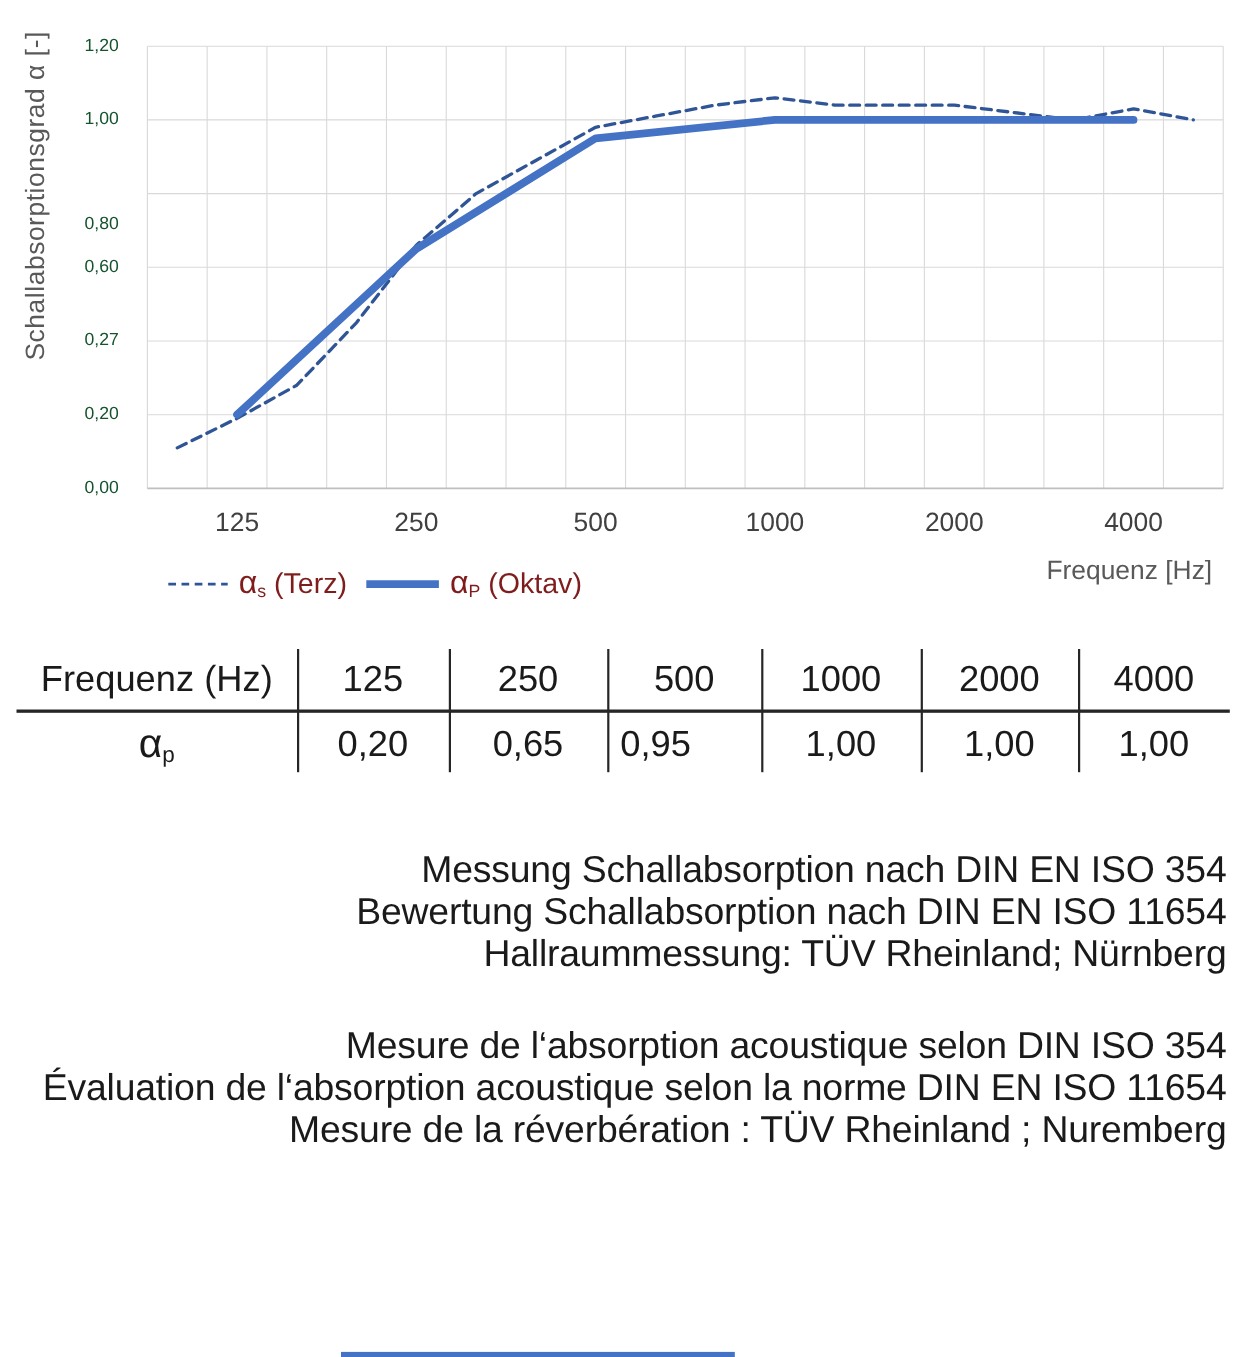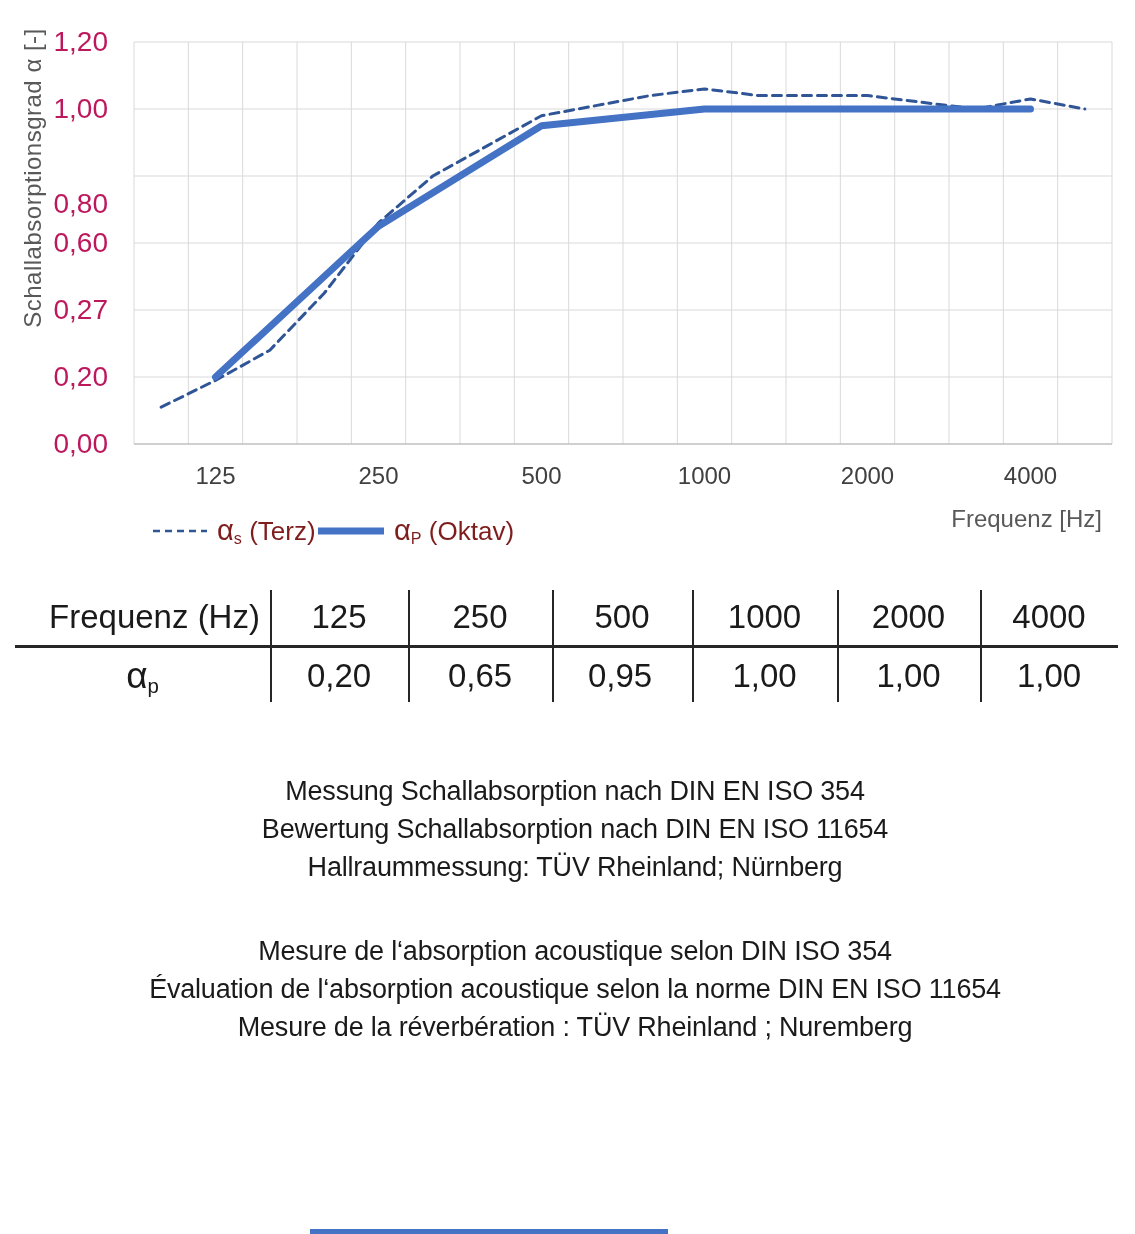--- a/index.html
+++ b/index.html
@@ -2,37 +2,37 @@
 <html><head>
 <meta charset="utf-8">
 <style>
   html,body{margin:0;padding:0;background:#fff;}
   .page{position:relative;width:1135px;height:1234px;background:#fff;overflow:hidden;
         font-family:"Liberation Sans",sans-serif;color:#1a1a1a;}
   
   #chart-svg{position:absolute;left:0;top:0;}
   .y-axis-title{position:absolute;left:33px;top:178px;transform:translate(-50%,-50%) rotate(-90deg);
         white-space:nowrap;font-size:24px;color:#595959;letter-spacing:.5px;}
-  .y-tick{position:absolute;left:28px;width:80px;text-align:right;font-size:28px;color:#be185d;
+  .y-tick{position:absolute;left:28px;width:80px;text-align:right;font-size:16px;color:#14532d;
         height:26px;line-height:26px;}
   .x-tick{position:absolute;width:90px;text-align:center;top:462px;font-size:24px;color:#404040;
         height:28px;line-height:28px;}
   .x-axis-title{position:absolute;right:33px;top:505px;font-size:24px;color:#595959;}
   .legend{position:absolute;top:514px;left:0;width:1135px;height:34px;}
   .legend-item{position:absolute;display:flex;align-items:center;height:34px;}
   .legend-label{font-size:26px;color:#7f1d1d;margin-left:9px;white-space:nowrap;}
   .alpha{font-size:1.12em;}
   .sub{font-size:.62em;vertical-align:-0.22em;}
   
   .abs-table{position:absolute;left:15px;top:588px;width:1103px;height:115px;font-size:33px;}
   .tcell{position:absolute;text-align:center;white-space:nowrap;}
   .trule{position:absolute;left:0;top:57px;width:100%;height:3px;background:#262626;}
   .tdiv{position:absolute;top:2px;height:112px;width:2px;background:#262626;}
   
-  .note-block{position:absolute;right:20px;width:1080px;text-align:center;font-size:27px;
+  .note-block{position:absolute;right:20px;width:1080px;text-align:right;font-size:34px;
         line-height:38px;color:#1a1a1a;letter-spacing:-0.2px;}
   .bottom-bar{position:absolute;left:310px;bottom:0;width:358px;height:5px;background:#4472C4;}
 </style>
 </head>
 <body>
 
 <div class="page">
 
   <svg id="chart-svg" width="1135" height="575" viewBox="0 0 1135 575">
       <line x1="134" y1="42" x2="134" y2="444" stroke="#D9D9D9" stroke-width="1"></line>
@@ -85,40 +85,40 @@
     </div>
   <div class="x-axis-title">Frequenz [Hz]</div>
 
   <div class="legend">
     <div class="legend-item" style="left:152px;">
       <svg width="56" height="10">
         <line x1="1" y1="5" x2="55" y2="5" stroke="#2F5597" stroke-width="2.5" stroke-dasharray="7 5"></line>
       </svg>
       <span class="legend-label"><span class="alpha">α</span><span class="sub">s</span><span> (Terz)</span></span>
     </div>
-    <div class="legend-item" style="left:317px;">
+    <div class="legend-item" style="left:332px;">
       <svg width="68" height="10">
         <line x1="1" y1="5" x2="67" y2="5" stroke="#4472C4" stroke-width="7"></line>
       </svg>
       <span class="legend-label"><span class="alpha">α</span><span class="sub">P</span><span> (Oktav)</span></span>
     </div>
   </div>
 
   <div class="abs-table" id="abs-table">
-      <div class="tcell" style="left: 12px; width: 255px; top: 0px; line-height: 57px;">Frequenz (Hz)</div>
+      <div class="tcell" style="left: 0px; width: 255px; top: 0px; line-height: 57px;">Frequenz (Hz)</div>
       <div class="tcell" style="left: 255px; width: 138px; top: 0px; line-height: 57px;">125</div>
       <div class="tcell" style="left: 393px; width: 144px; top: 0px; line-height: 57px;">250</div>
       <div class="tcell" style="left: 537px; width: 140px; top: 0px; line-height: 57px;">500</div>
       <div class="tcell" style="left: 677px; width: 145px; top: 0px; line-height: 57px;">1000</div>
       <div class="tcell" style="left: 822px; width: 143px; top: 0px; line-height: 57px;">2000</div>
       <div class="tcell" style="left: 965px; width: 138px; top: 0px; line-height: 57px;">4000</div>
       <div class="tcell" style="left: 0px; width: 255px; top: 60px; line-height: 55px;"><span class="alpha">α</span><span class="sub">p</span></div>
       <div class="tcell" style="left: 255px; width: 138px; top: 60px; line-height: 55px;">0,20</div>
       <div class="tcell" style="left: 393px; width: 144px; top: 60px; line-height: 55px;">0,65</div>
-      <div class="tcell" style="left: 537px; width: 136px; top: 60px; line-height: 55px; text-align: center;">0,95</div>
+      <div class="tcell" style="left: 513px; width: 136px; top: 60px; line-height: 55px; text-align: center;">0,95</div>
       <div class="tcell" style="left: 677px; width: 145px; top: 60px; line-height: 55px;">1,00</div>
       <div class="tcell" style="left: 822px; width: 143px; top: 60px; line-height: 55px;">1,00</div>
       <div class="tcell" style="left: 965px; width: 138px; top: 60px; line-height: 55px;">1,00</div>
       <div class="trule"></div>
       <div class="tdiv" style="left: 255px;"></div>
       <div class="tdiv" style="left: 393px;"></div>
       <div class="tdiv" style="left: 537px;"></div>
       <div class="tdiv" style="left: 677px;"></div>
       <div class="tdiv" style="left: 822px;"></div>
       <div class="tdiv" style="left: 965px;"></div>

